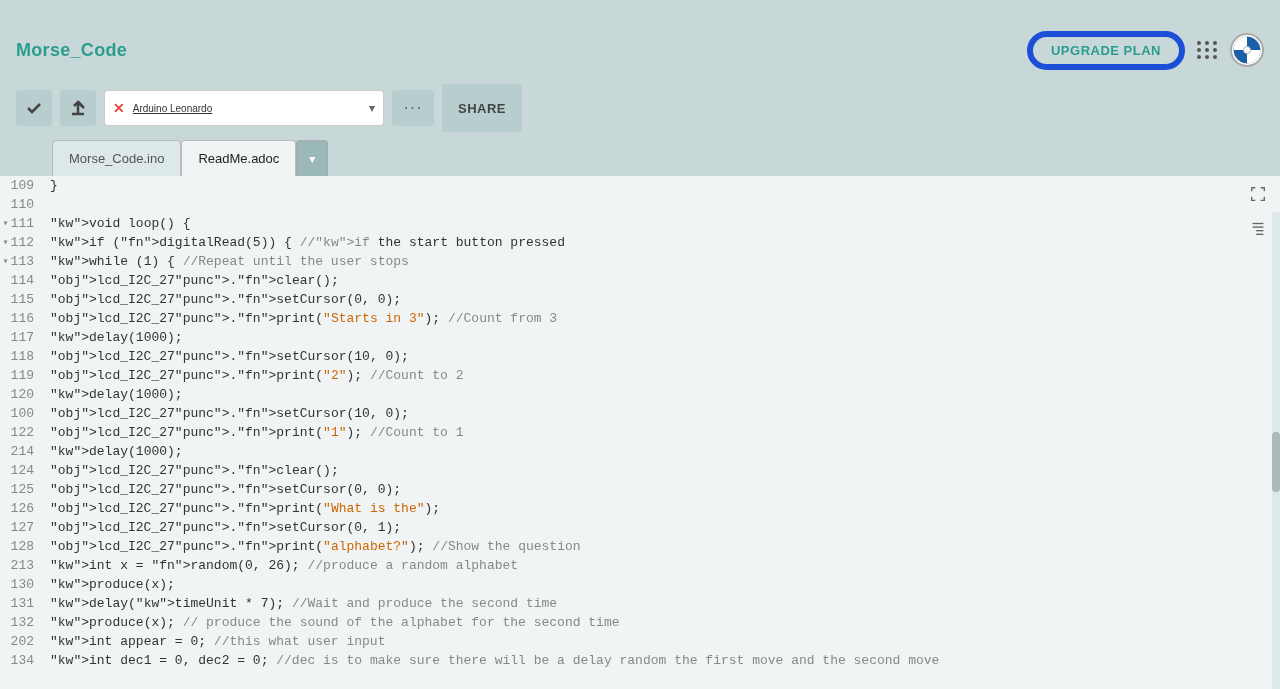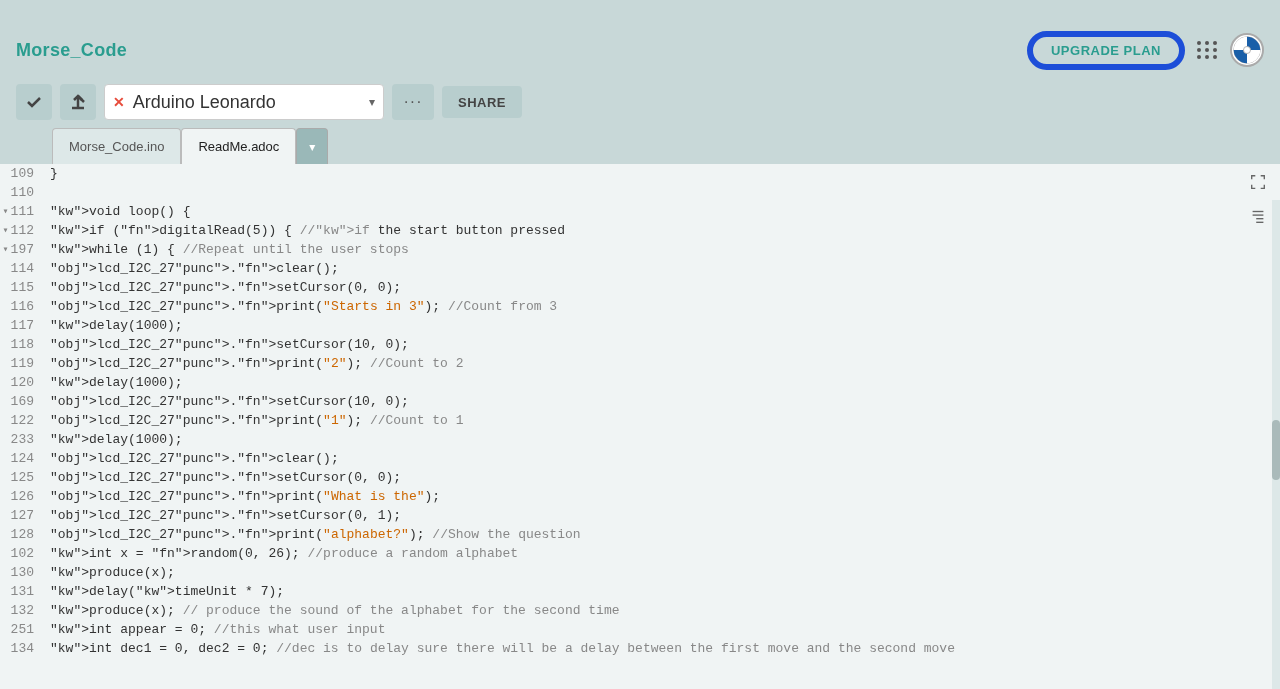--- a/index.html
+++ b/index.html
@@ -109,40 +109,41 @@
       cursor: pointer;
     }
     .device-selector .x-icon {
       color: #e74c3c;
       margin-right: 8px;
       font-size: 14px;
       font-weight: bold;
     }
     .device-selector .device-name {
       flex: 1;
-      font-size: 18px;
+      font-size: 10px;
       color: #333;
+      text-decoration: underline;
     }
     .device-selector .chevron {
       color: #666;
       font-size: 12px;
     }
     .more-btn {
       width: 42px;
       height: 36px;
       background: #b8cece;
       border: none;
       border-radius: 4px;
       cursor: pointer;
       color: #555;
       font-size: 16px;
       letter-spacing: 1px;
     }
     .share-btn {
-      height: 32px;
+      height: 48px;
       padding: 0 16px;
       background: #b8cece;
       border: none;
       border-radius: 4px;
       cursor: pointer;
       font-size: 13px;
       font-weight: 600;
       color: #444;
       letter-spacing: 0.5px;
     }
@@ -348,42 +349,42 @@
       <div class="ln-row">
         <span style="color:#888;font-size:10px;margin-right:2px">▾</span>
         <span>111</span>
       </div>
       <div class="ln-row">
         <span style="color:#888;font-size:10px;margin-right:2px">▾</span>
         <span>112</span>
       </div>
       <div class="ln-row">
         <span style="color:#888;font-size:10px;margin-right:2px">▾</span>
-        <span>197</span>
+        <span>113</span>
       </div>
       <div class="ln-row">114</div>
       <div class="ln-row">115</div>
       <div class="ln-row">116</div>
       <div class="ln-row">117</div>
       <div class="ln-row">118</div>
       <div class="ln-row">119</div>
       <div class="ln-row">120</div>
-      <div class="ln-row">169</div>
+      <div class="ln-row">100</div>
       <div class="ln-row">122</div>
-      <div class="ln-row">233</div>
+      <div class="ln-row">214</div>
       <div class="ln-row">124</div>
       <div class="ln-row">125</div>
       <div class="ln-row">126</div>
       <div class="ln-row">127</div>
       <div class="ln-row">128</div>
-      <div class="ln-row">102</div>
+      <div class="ln-row">213</div>
       <div class="ln-row">130</div>
       <div class="ln-row">131</div>
       <div class="ln-row">132</div>
-      <div class="ln-row">251</div>
+      <div class="ln-row">202</div>
       <div class="ln-row">134</div>
     </div>
   <div class="code-content" id="code-area">
       <div class="code-line">}</div>
       <div class="code-line">&nbsp;</div>
       <div class="code-line"><span class="&lt;span">"kw"</span>&gt;void loop() {</div>
       <div class="code-line">  <span class="&lt;span">"kw"</span>&gt;if (<span class="&lt;span">"fn"</span>&gt;digitalRead(5)) { <span class="cm">//<span class="&lt;span">"kw"</span>&gt;if</span> the start button pressed</div>
       <div class="code-line">    <span class="&lt;span">"kw"</span>&gt;while (1) { <span class="cm">//Repeat until the user stops</span></div>
       <div class="code-line">      <span class="&lt;span">"obj"</span>&gt;lcd_I2C_27<span class="&lt;span">"punc"</span>&gt;.<span class="&lt;span">"fn"</span>&gt;clear();</div>
       <div class="code-line">      <span class="&lt;span">"obj"</span>&gt;lcd_I2C_27<span class="&lt;span">"punc"</span>&gt;.<span class="&lt;span">"fn"</span>&gt;setCursor(0, 0);</div>
@@ -395,24 +396,24 @@
       <div class="code-line">      <span class="&lt;span">"obj"</span>&gt;lcd_I2C_27<span class="&lt;span">"punc"</span>&gt;.<span class="&lt;span">"fn"</span>&gt;setCursor(10, 0);</div>
       <div class="code-line">      <span class="&lt;span">"obj"</span>&gt;lcd_I2C_27<span class="&lt;span">"punc"</span>&gt;.<span class="&lt;span">"fn"</span>&gt;print(<span class="str">"1"</span>); <span class="cm">//Count to 1</span></div>
       <div class="code-line">      <span class="&lt;span">"kw"</span>&gt;delay(1000);</div>
       <div class="code-line">      <span class="&lt;span">"obj"</span>&gt;lcd_I2C_27<span class="&lt;span">"punc"</span>&gt;.<span class="&lt;span">"fn"</span>&gt;clear();</div>
       <div class="code-line">      <span class="&lt;span">"obj"</span>&gt;lcd_I2C_27<span class="&lt;span">"punc"</span>&gt;.<span class="&lt;span">"fn"</span>&gt;setCursor(0, 0);</div>
       <div class="code-line">      <span class="&lt;span">"obj"</span>&gt;lcd_I2C_27<span class="&lt;span">"punc"</span>&gt;.<span class="&lt;span">"fn"</span>&gt;print(<span class="str">"What is the"</span>);</div>
       <div class="code-line">      <span class="&lt;span">"obj"</span>&gt;lcd_I2C_27<span class="&lt;span">"punc"</span>&gt;.<span class="&lt;span">"fn"</span>&gt;setCursor(0, 1);</div>
       <div class="code-line">      <span class="&lt;span">"obj"</span>&gt;lcd_I2C_27<span class="&lt;span">"punc"</span>&gt;.<span class="&lt;span">"fn"</span>&gt;print(<span class="str">"alphabet?"</span>); <span class="cm">//Show the question</span></div>
       <div class="code-line">      <span class="&lt;span">"kw"</span>&gt;int x = <span class="&lt;span">"fn"</span>&gt;random(0, 26); <span class="cm">//produce a random alphabet</span></div>
       <div class="code-line">      <span class="&lt;span">"kw"</span>&gt;produce(x); </div>
-      <div class="code-line">      <span class="&lt;span">"kw"</span>&gt;delay(<span class="&lt;span">"kw"</span>&gt;timeUnit * 7); </div>
+      <div class="code-line">      <span class="&lt;span">"kw"</span>&gt;delay(<span class="&lt;span">"kw"</span>&gt;timeUnit * 7); <span class="cm">//Wait and produce the second time</span></div>
       <div class="code-line">      <span class="&lt;span">"kw"</span>&gt;produce(x); <span class="cm">// produce the sound of the alphabet for the second time</span></div>
       <div class="code-line">      <span class="&lt;span">"kw"</span>&gt;int appear = 0; <span class="cm">//this what user input</span></div>
-      <div class="code-line">      <span class="&lt;span">"kw"</span>&gt;int dec1 = 0, dec2 = 0; <span class="cm">//dec is to delay sure there will be a delay between the first move and the second move</span></div>
+      <div class="code-line">      <span class="&lt;span">"kw"</span>&gt;int dec1 = 0, dec2 = 0; <span class="cm">//dec is to make sure there will be a delay random the first move and the second move</span></div>
     </div>
 
   <div class="editor-right-tools">
     <button class="tool-icon-btn">
       <svg viewBox="0 0 20 20" width="18" height="18" fill="none" stroke="#666" stroke-width="1.5">
         <polyline points="3,7 3,3 7,3"></polyline>
         <polyline points="13,3 17,3 17,7"></polyline>
         <polyline points="17,13 17,17 13,17"></polyline>
         <polyline points="7,17 3,17 3,13"></polyline>
       </svg>

